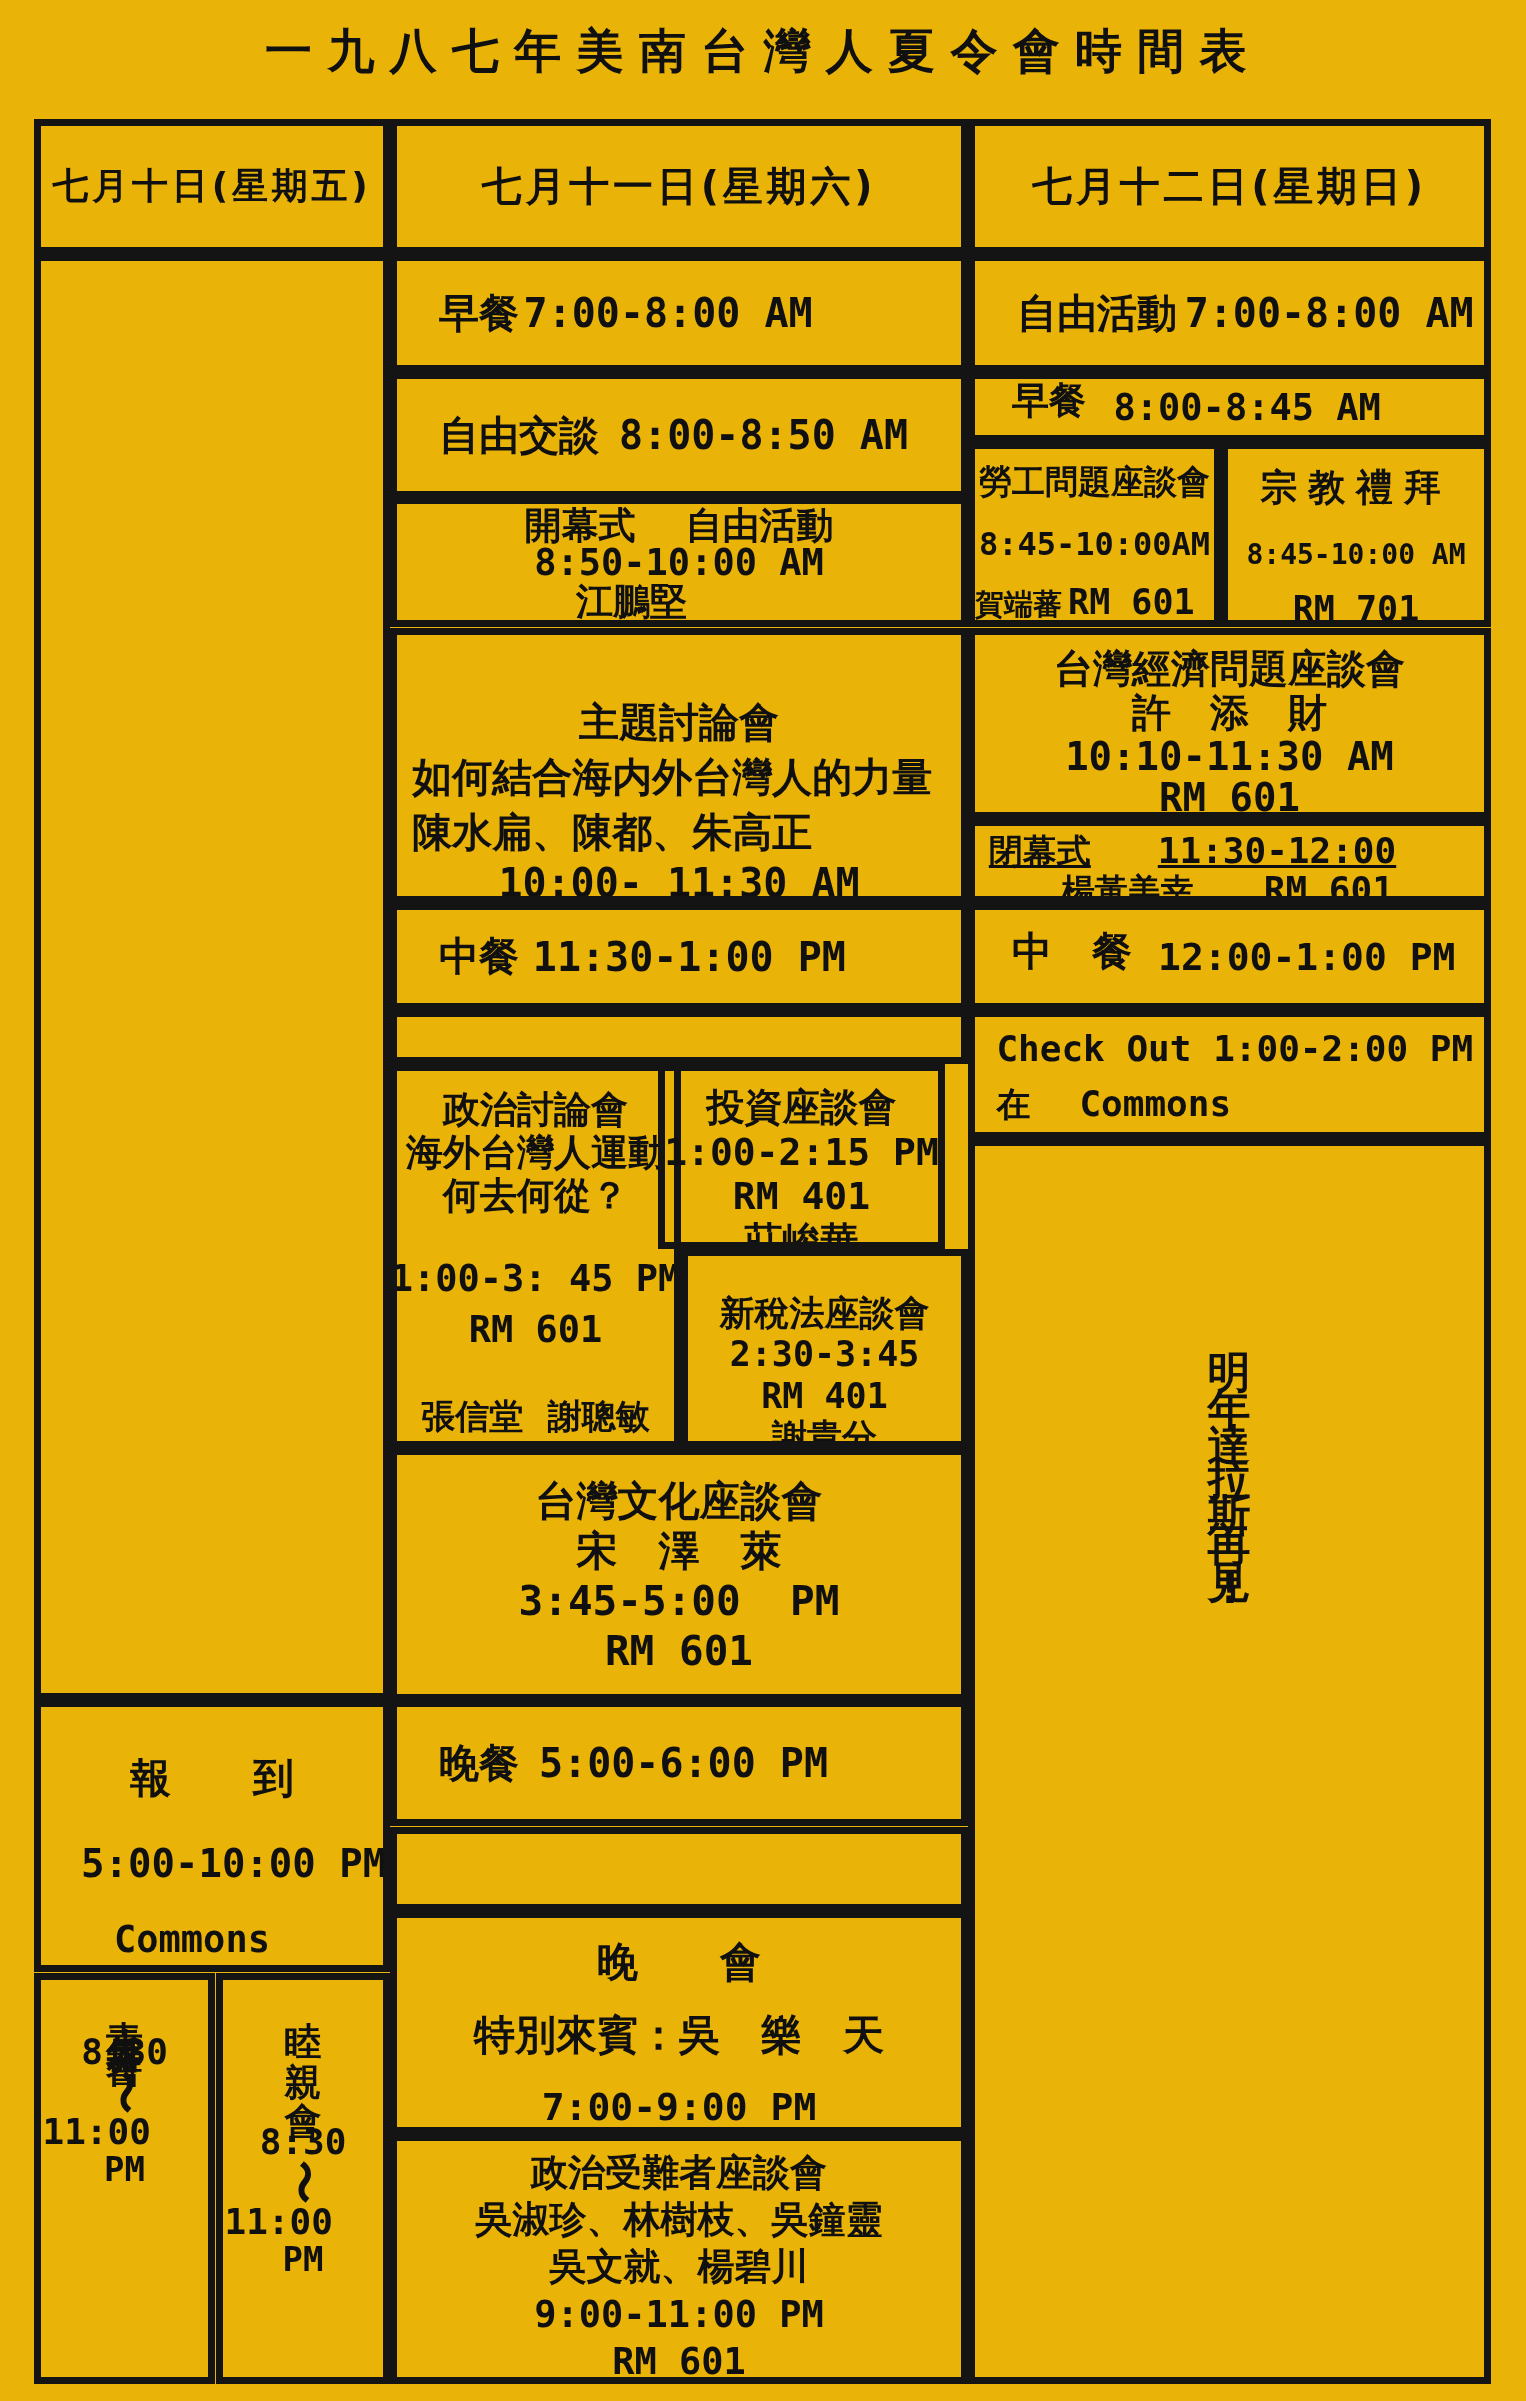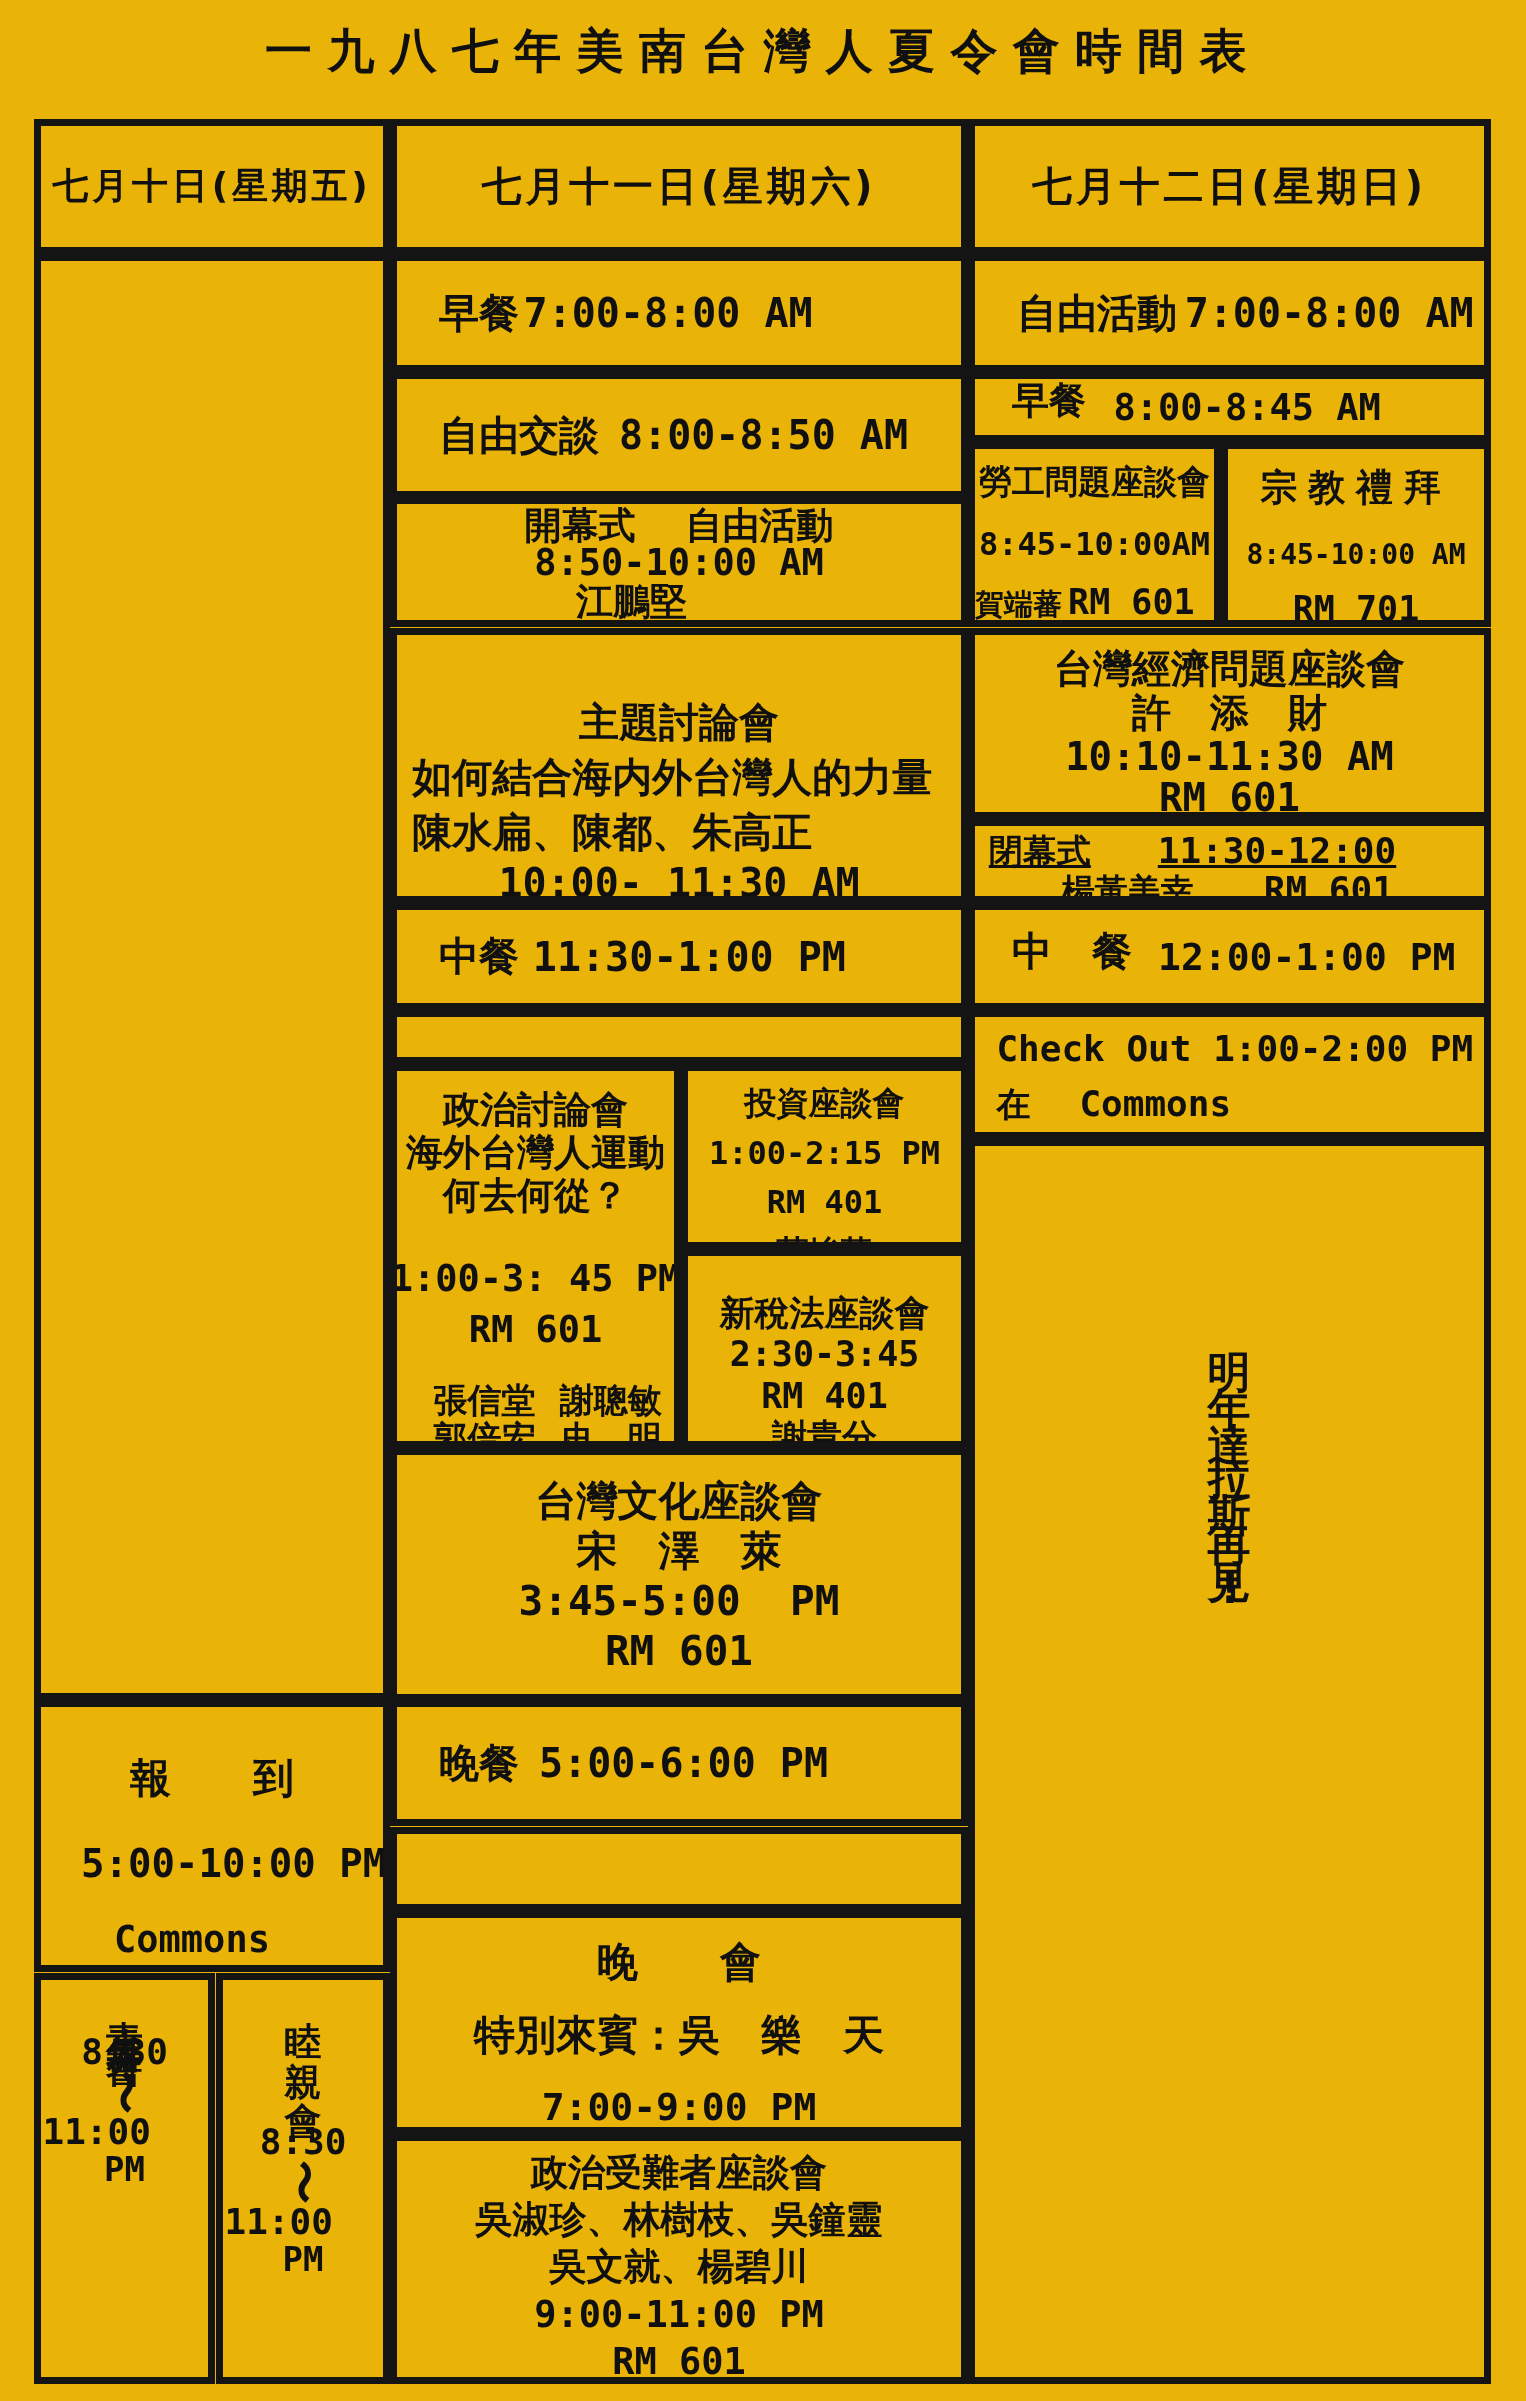--- a/index.html
+++ b/index.html
@@ -20,21 +20,21 @@
   }
   span { white-space:pre; }
   .zh { font-weight:700; }
   .t  { font-family:"DejaVu Sans Mono","Liberation Mono",monospace; font-weight:700; }
   .hdr { justify-content:center; align-items:center; font-size:40px; font-weight:700; letter-spacing:3.8px; }
   .meal { flex-direction:row; align-items:center; padding-left:42px; font-size:40px; gap:12.2px; }
   .center-col { align-items:center; }
   .vtext { writing-mode:vertical-rl; text-orientation:upright; line-height:1; font-weight:700; }
   .wave { display:inline-block; transform:rotate(90deg); font-size:44px; font-weight:700; line-height:1; }
   .names-row { display:flex; width:100%; }
-  .names-row span { width:50%; text-align:right; }
+  .names-row span { width:50%; text-align:center;margin-top:16px; }
 </style>
 </head>
 <body>
 
 <div class="page">
 
   <div class="doc-title">一九八七年美南台灣人夏令會時間表</div>
 
   <div class="cell hdr" style="left:34px;top:119px;width:356px;height:135px;font-size:36px;">
     <span>七月十日(星期五)</span>
@@ -119,21 +119,21 @@
         <span class="zh">郭倍宏</span>
         <span class="zh">史　明</span>
       </div>
       <div class="names-row">
         <span class="zh">鍾金江</span>
         <span class="zh">張金策</span>
       </div>
     </div>
   </div>
 
-  <div class="cell center-col" style="left:681px;top:1064px;width:287px;height:185px;padding-top:13.8px;font-size:32px;line-height:1.18;gap:12px;">
+  <div class="cell center-col" style="left:658px;top:1064px;width:287px;height:185px;padding-top:13.8px;font-size:38px;line-height:1.18;">
     <span class="zh">投資座談會</span>
     <span class="t">1:00-2:15 PM</span>
     <span class="t">RM 401</span>
     <span class="zh">莊峻華</span>
   </div>
 
   <div class="cell center-col" style="left:681px;top:1249px;width:287px;height:199px;padding-top:37px;font-size:35px;line-height:1.18;">
     <span class="zh">新稅法座談會</span>
     <span class="t">2:30-3:45</span>
     <span class="t">RM 401</span>

